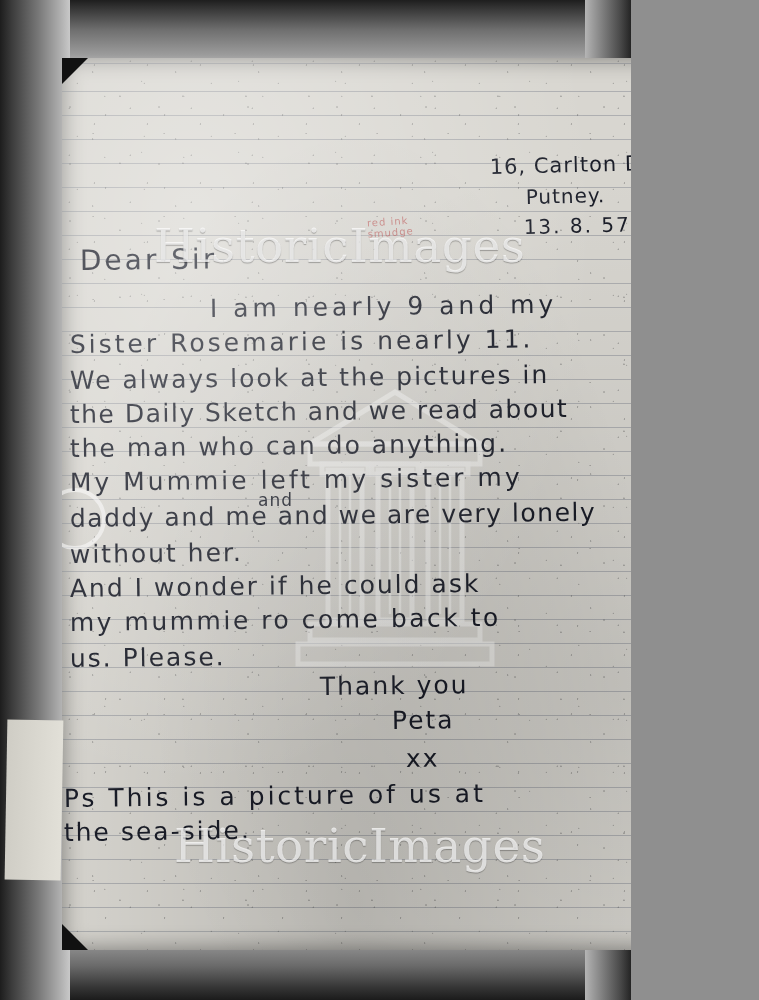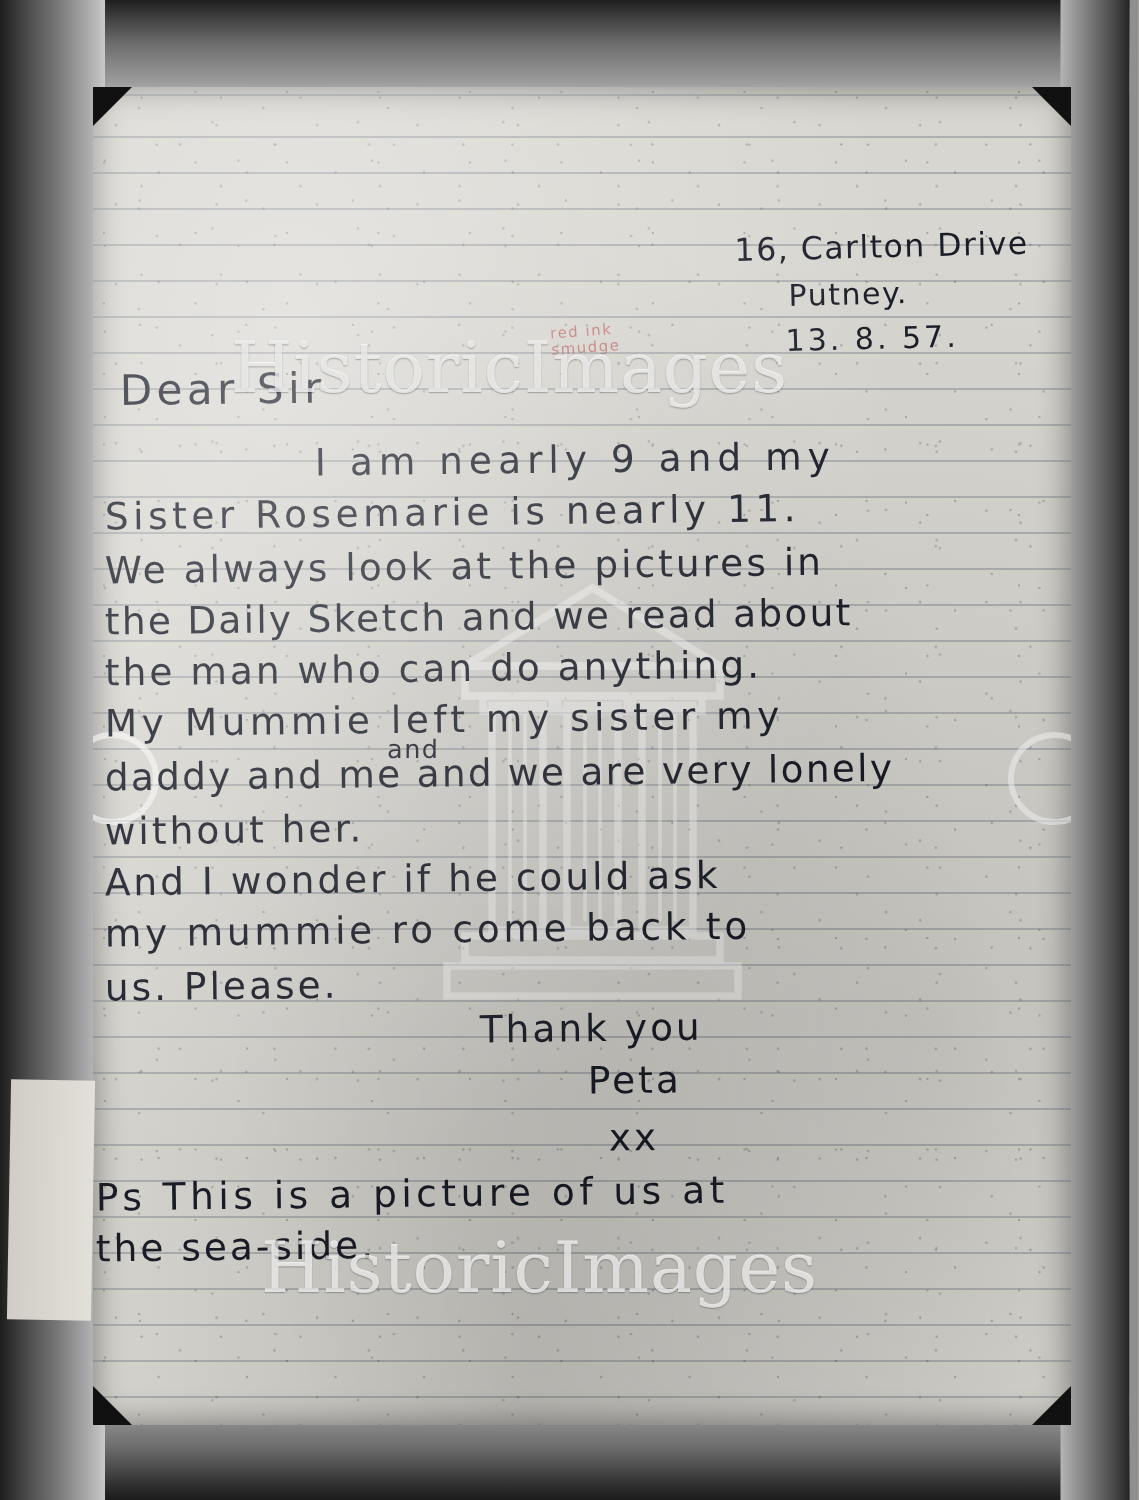--- a/index.html
+++ b/index.html
@@ -10,21 +10,21 @@
   body {
     width: 759px;
     height: 1000px;
     overflow: hidden;
     font-family: "DejaVu Sans", sans-serif;
   }
 
   
   #photo {
     position: relative;
-    width: 753px;
+    width: 631px;
     height: 1000px;
     background: #7c7c7c;
     overflow: hidden;
   }
 
   
   #photo::before {
     content: "";
     position: absolute;
     inset: 0;

